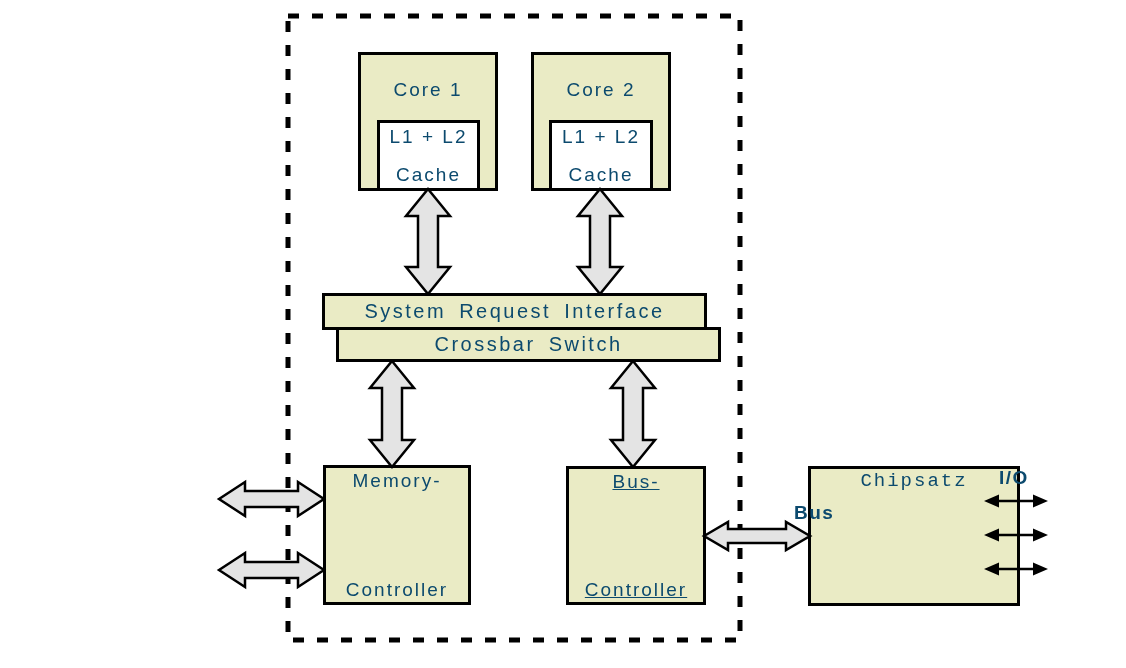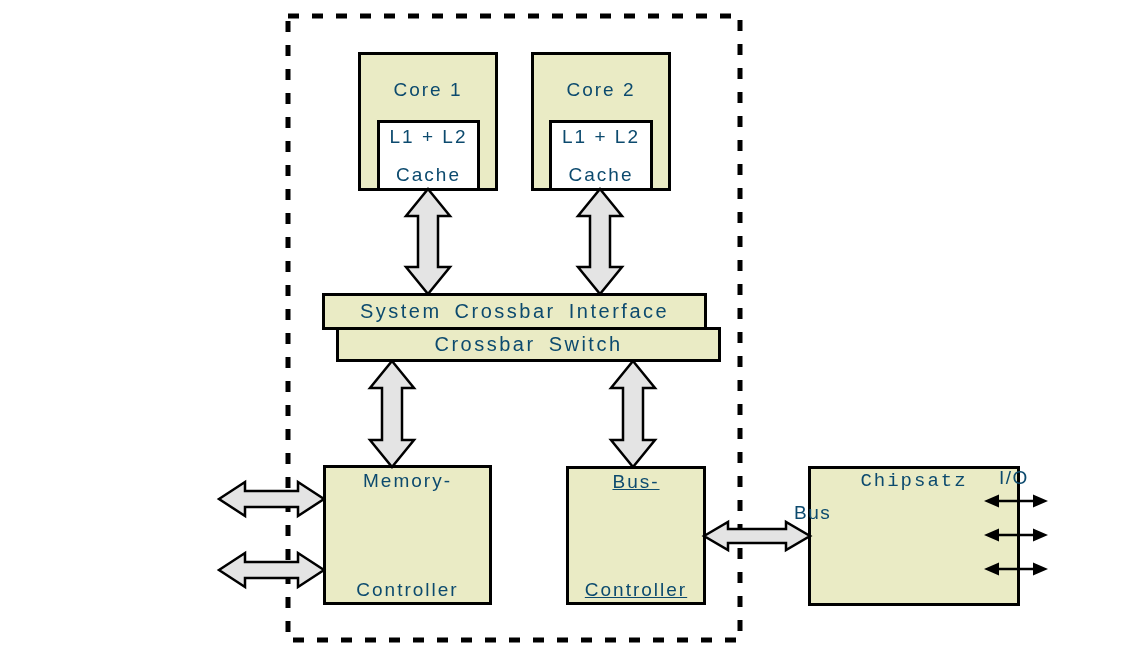--- a/index.html
+++ b/index.html
@@ -17,21 +17,21 @@
   .box{
     position:absolute;box-sizing:border-box;border:3px solid var(--line);
     background:var(--node-fill);display:flex;flex-direction:column;
     align-items:center;justify-content:space-between;text-align:center;
     font-size:19px;letter-spacing:2px;line-height:25px;
   }
   .box.cache{background:var(--cache-fill);line-height:27px;font-size:19px;}
   .box.bar{font-size:20px;letter-spacing:2.5px;word-spacing:5px;justify-content:center;}
   .box.core{justify-content:flex-start;padding-top:22px;}
   .floating-label{
-    position:absolute;font-size:19px;letter-spacing:1.5px;white-space:nowrap;
+    position:absolute;font-size:19px;letter-spacing:1.5px;white-space:nowrap;font-weight:bold;
   }
   svg.layer{position:absolute;left:0;top:0;pointer-events:none;}
   .boundary{fill:none;stroke:var(--line);stroke-width:5;stroke-dasharray:11 13;}
   .block-arrow{fill:var(--arrow-fill);stroke:var(--line);stroke-width:2.5;stroke-linejoin:miter;}
   .thin-line{stroke:var(--line);stroke-width:2.6;}
   .thin-head{fill:var(--line);stroke:none;}
 </style>
 </head>
 <body>
 
@@ -49,29 +49,29 @@
     <span>L1 + L2</span>
     <span>Cache</span>
   </div>
 
   <div class="box cache" style="left:549px;top:120px;width:104px;height:71px;">
     <span>L1 + L2</span>
     <span>Cache</span>
   </div>
 
   <div class="box bar" style="left:322px;top:293px;width:385px;height:37px;">
-    <span>System Crossbar Interface</span>
+    <span>System Request Interface</span>
   </div>
 
   <div class="box bar" style="left:336px;top:327px;width:385px;height:35px;">
     <span>Crossbar Switch</span>
   </div>
 
 
-  <div class="box" style="left:323px;top:465px;width:169px;height:140px;gap:48px;">
+  <div class="box" style="left:323px;top:465px;width:148px;height:140px;gap:48px;">
     <span>Memory-</span>
     <span>Controller</span>
   </div>
 
   <div class="box" style="left:566px;top:466px;width:140px;height:139px;text-decoration:underline;">
     <span>Bus-</span>
     <span>Controller</span>
   </div>
 
   <div class="box" style="left:808px;top:466px;width:212px;height:140px;font-family:Liberation Mono, monospace;">

